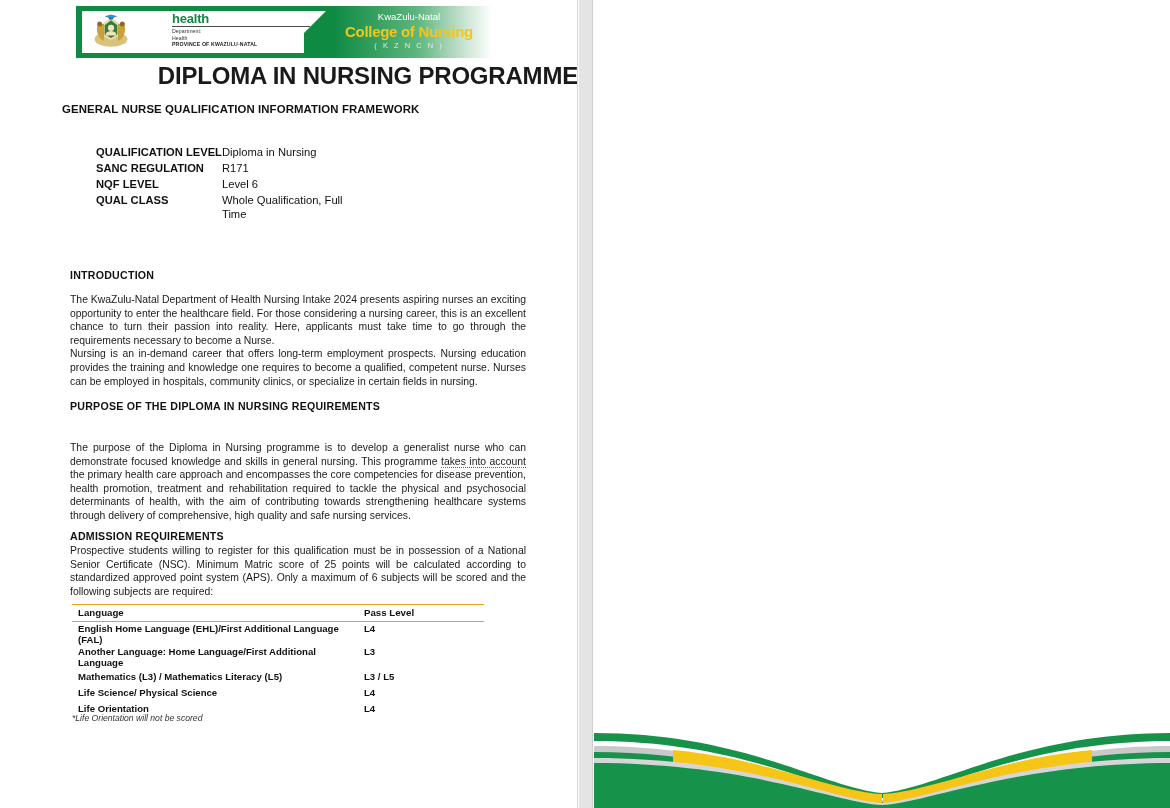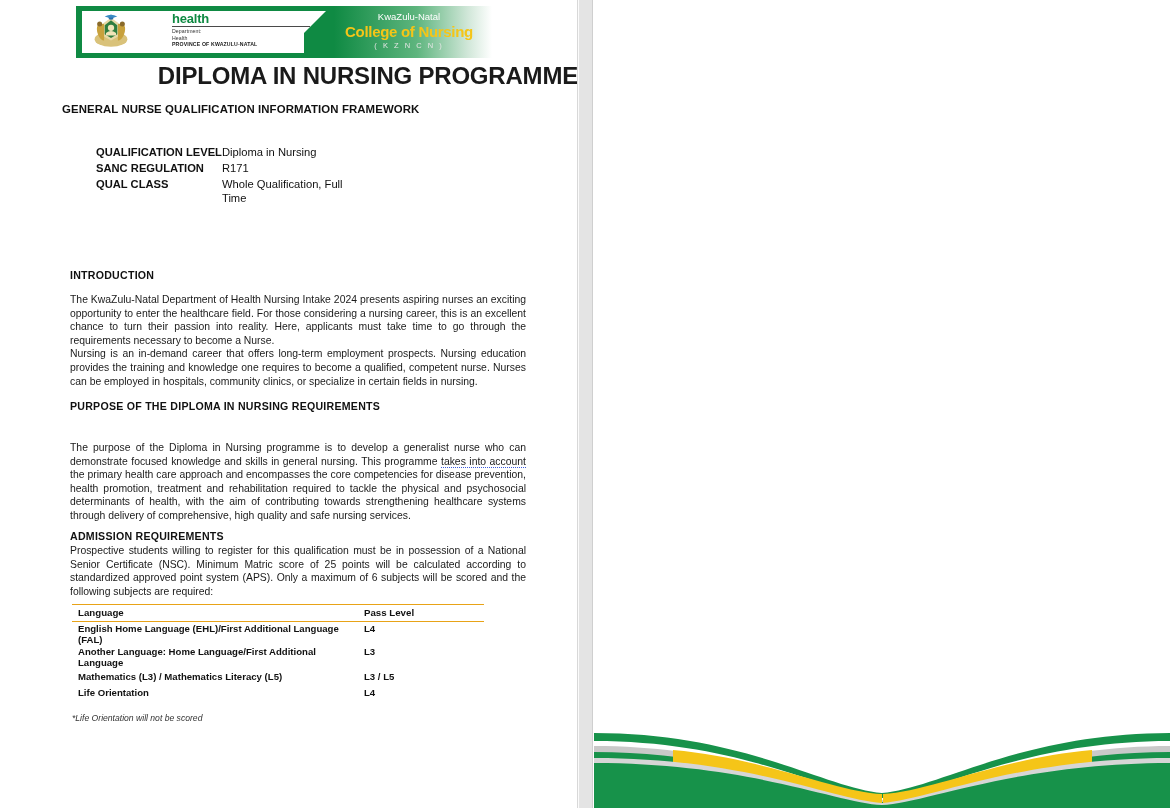--- a/index.html
+++ b/index.html
@@ -230,20 +230,24 @@
       <tbody>
         <tr>
           <td class="qual-key">QUALIFICATION LEVEL</td>
           <td class="qual-val">Diploma in Nursing</td>
         </tr>
         <tr>
           <td class="qual-key">SANC REGULATION</td>
           <td class="qual-val">R171</td>
         </tr>
         <tr>
+          <td class="qual-key">NQF LEVEL</td>
+          <td class="qual-val">Level 6</td>
+        </tr>
+        <tr>
           <td class="qual-key">QUAL CLASS</td>
           <td class="qual-val">Whole  Qualification,  Full
 Time</td>
         </tr>
       </tbody>
     </table>
 
     <div class="sec-head" id="intro-head">INTRODUCTION</div>
     <div class="body-par" id="intro-body">
       <span>The KwaZulu-Natal Department of Health Nursing Intake 2024 presents aspiring nurses an exciting opportunity to enter the healthcare field. For those considering a nursing career, this is an excellent chance to turn their passion into reality. Here, applicants must take time to go through the requirements necessary to become a Nurse.</span><br>
@@ -268,20 +272,24 @@
           <td>English Home Language (EHL)/First Additional Language (FAL)</td>
           <td>L4</td>
         </tr>
         <tr class="tight">
           <td>Another Language: Home Language/First Additional Language</td>
           <td>L3</td>
         </tr>
         <tr>
           <td>Mathematics (L3) / Mathematics Literacy (L5)</td>
           <td>L3 / L5</td>
+        </tr>
+        <tr>
+          <td>Life Science/ Physical Science</td>
+          <td>L4</td>
         </tr>
         <tr>
           <td>Life Orientation</td>
           <td>L4</td>
         </tr>
       </tbody>
     </table>
 
     <div class="footnote">*Life Orientation will not be scored</div>
   </div>

